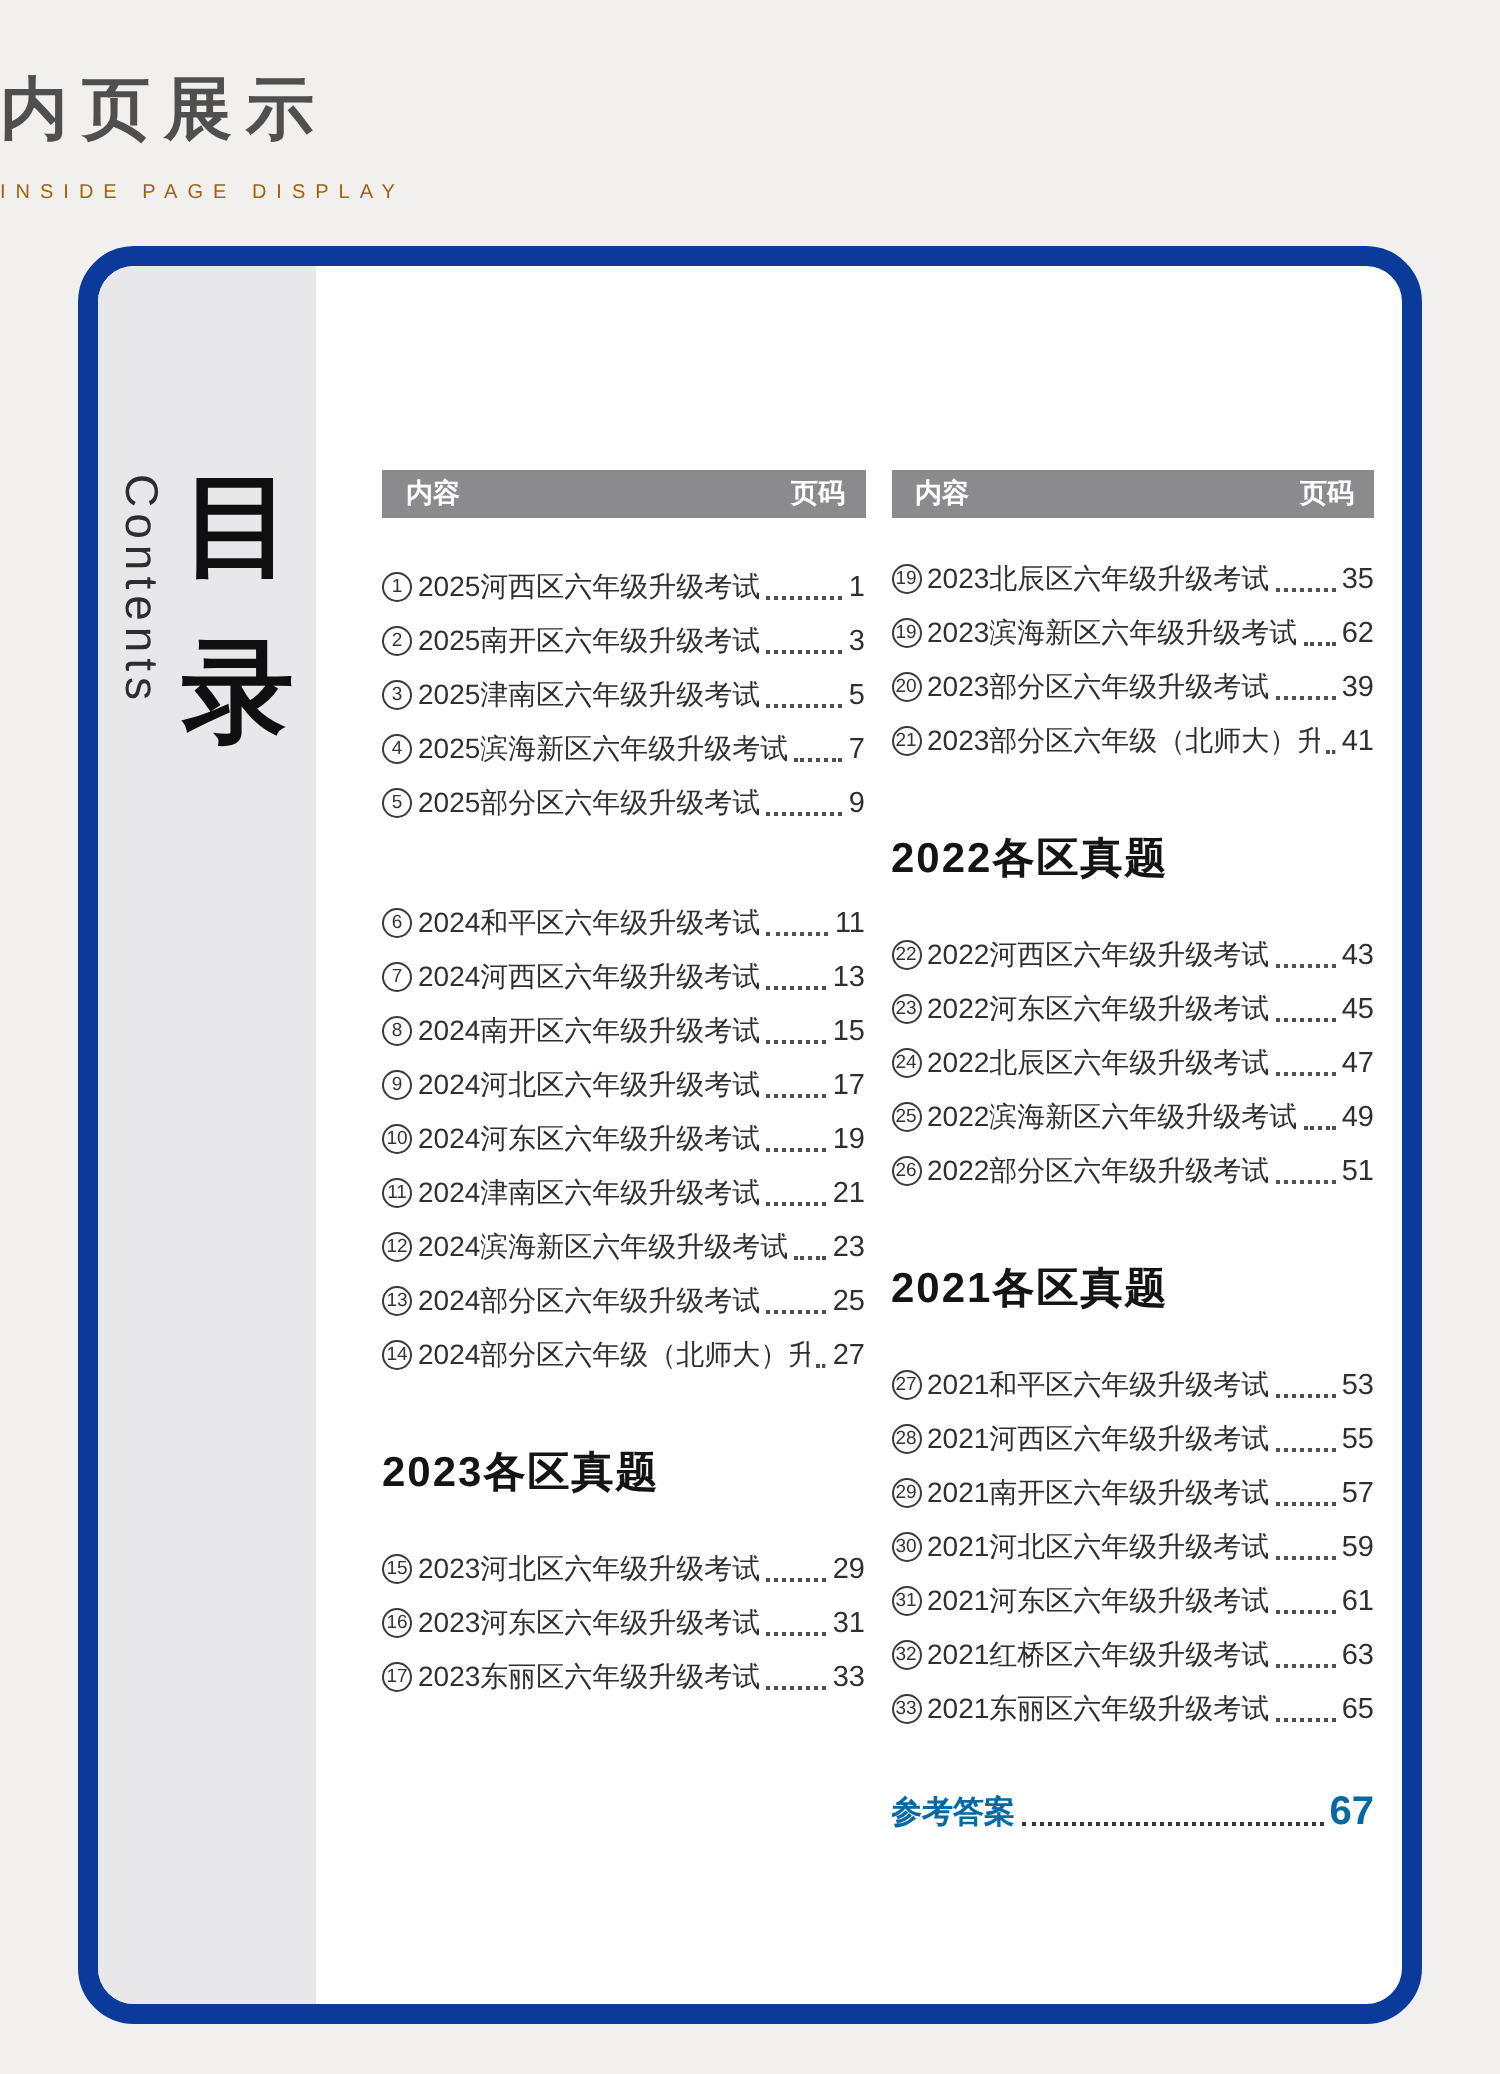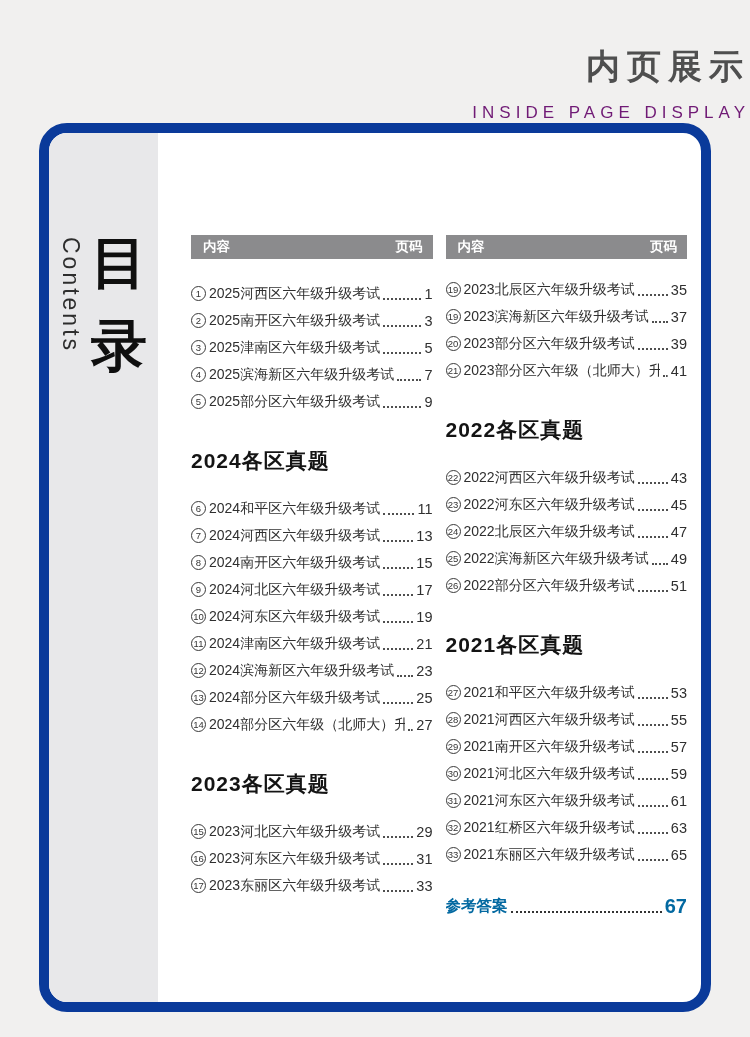--- a/index.html
+++ b/index.html
@@ -11,26 +11,26 @@
   }
   *{margin:0;padding:0;box-sizing:border-box;}
   html,body{width:750px;height:1037px;}
   body{
     position:relative;
     background:var(--page-bg);
     font-family:"Liberation Sans","DejaVu Sans",sans-serif;
     overflow:hidden;
   }
   
-  .banner{ text-align:right; padding-top:44px; }
+  .banner{ text-align:left; padding-top:32px; }
   .banner-title{
     font-size:34px; font-weight:600; color:#4f4f4f; letter-spacing:7px;
   }
   .banner-sub{
-    margin-top:13px; font-size:17px; color:#701a75; letter-spacing:5px;
+    margin-top:13px; font-size:10px; color:#a16207; letter-spacing:5px;
   }
   
   .frame{
     position:absolute; left:39px; top:123px; width:672px; height:889px;
     border:10px solid var(--frame-border); border-radius:28px;
     background:#ffffff; overflow:hidden; display:flex;
   }
   .sidebar{
     width:109px; flex:none; background:var(--sidebar-bg); position:relative;
   }
@@ -136,21 +136,20 @@
               </div>
               <div class="toc-row">
                 <span class="circ">5</span>
                 <span class="toc-label">2025部分区六年级升级考试</span>
                 <span class="leader"></span>
                 <span class="toc-page">9</span>
               </div>
             </div>
           </div>
           <div class="section">
-            <div class="section-title">2024各区真题</div>
             <div class="entries">
               <div class="toc-row">
                 <span class="circ">6</span>
                 <span class="toc-label">2024和平区六年级升级考试</span>
                 <span class="leader"></span>
                 <span class="toc-page">11</span>
               </div>
               <div class="toc-row">
                 <span class="circ">7</span>
                 <span class="toc-label">2024河西区六年级升级考试</span>
@@ -238,21 +237,21 @@
               <div class="toc-row">
                 <span class="circ">19</span>
                 <span class="toc-label">2023北辰区六年级升级考试</span>
                 <span class="leader"></span>
                 <span class="toc-page">35</span>
               </div>
               <div class="toc-row">
                 <span class="circ">19</span>
                 <span class="toc-label">2023滨海新区六年级升级考试</span>
                 <span class="leader"></span>
-                <span class="toc-page">37</span>
+                <span class="toc-page">62</span>
               </div>
               <div class="toc-row">
                 <span class="circ">20</span>
                 <span class="toc-label">2023部分区六年级升级考试</span>
                 <span class="leader"></span>
                 <span class="toc-page">39</span>
               </div>
               <div class="toc-row">
                 <span class="circ">21</span>
                 <span class="toc-label">2023部分区六年级（北师大）升级考试</span>

